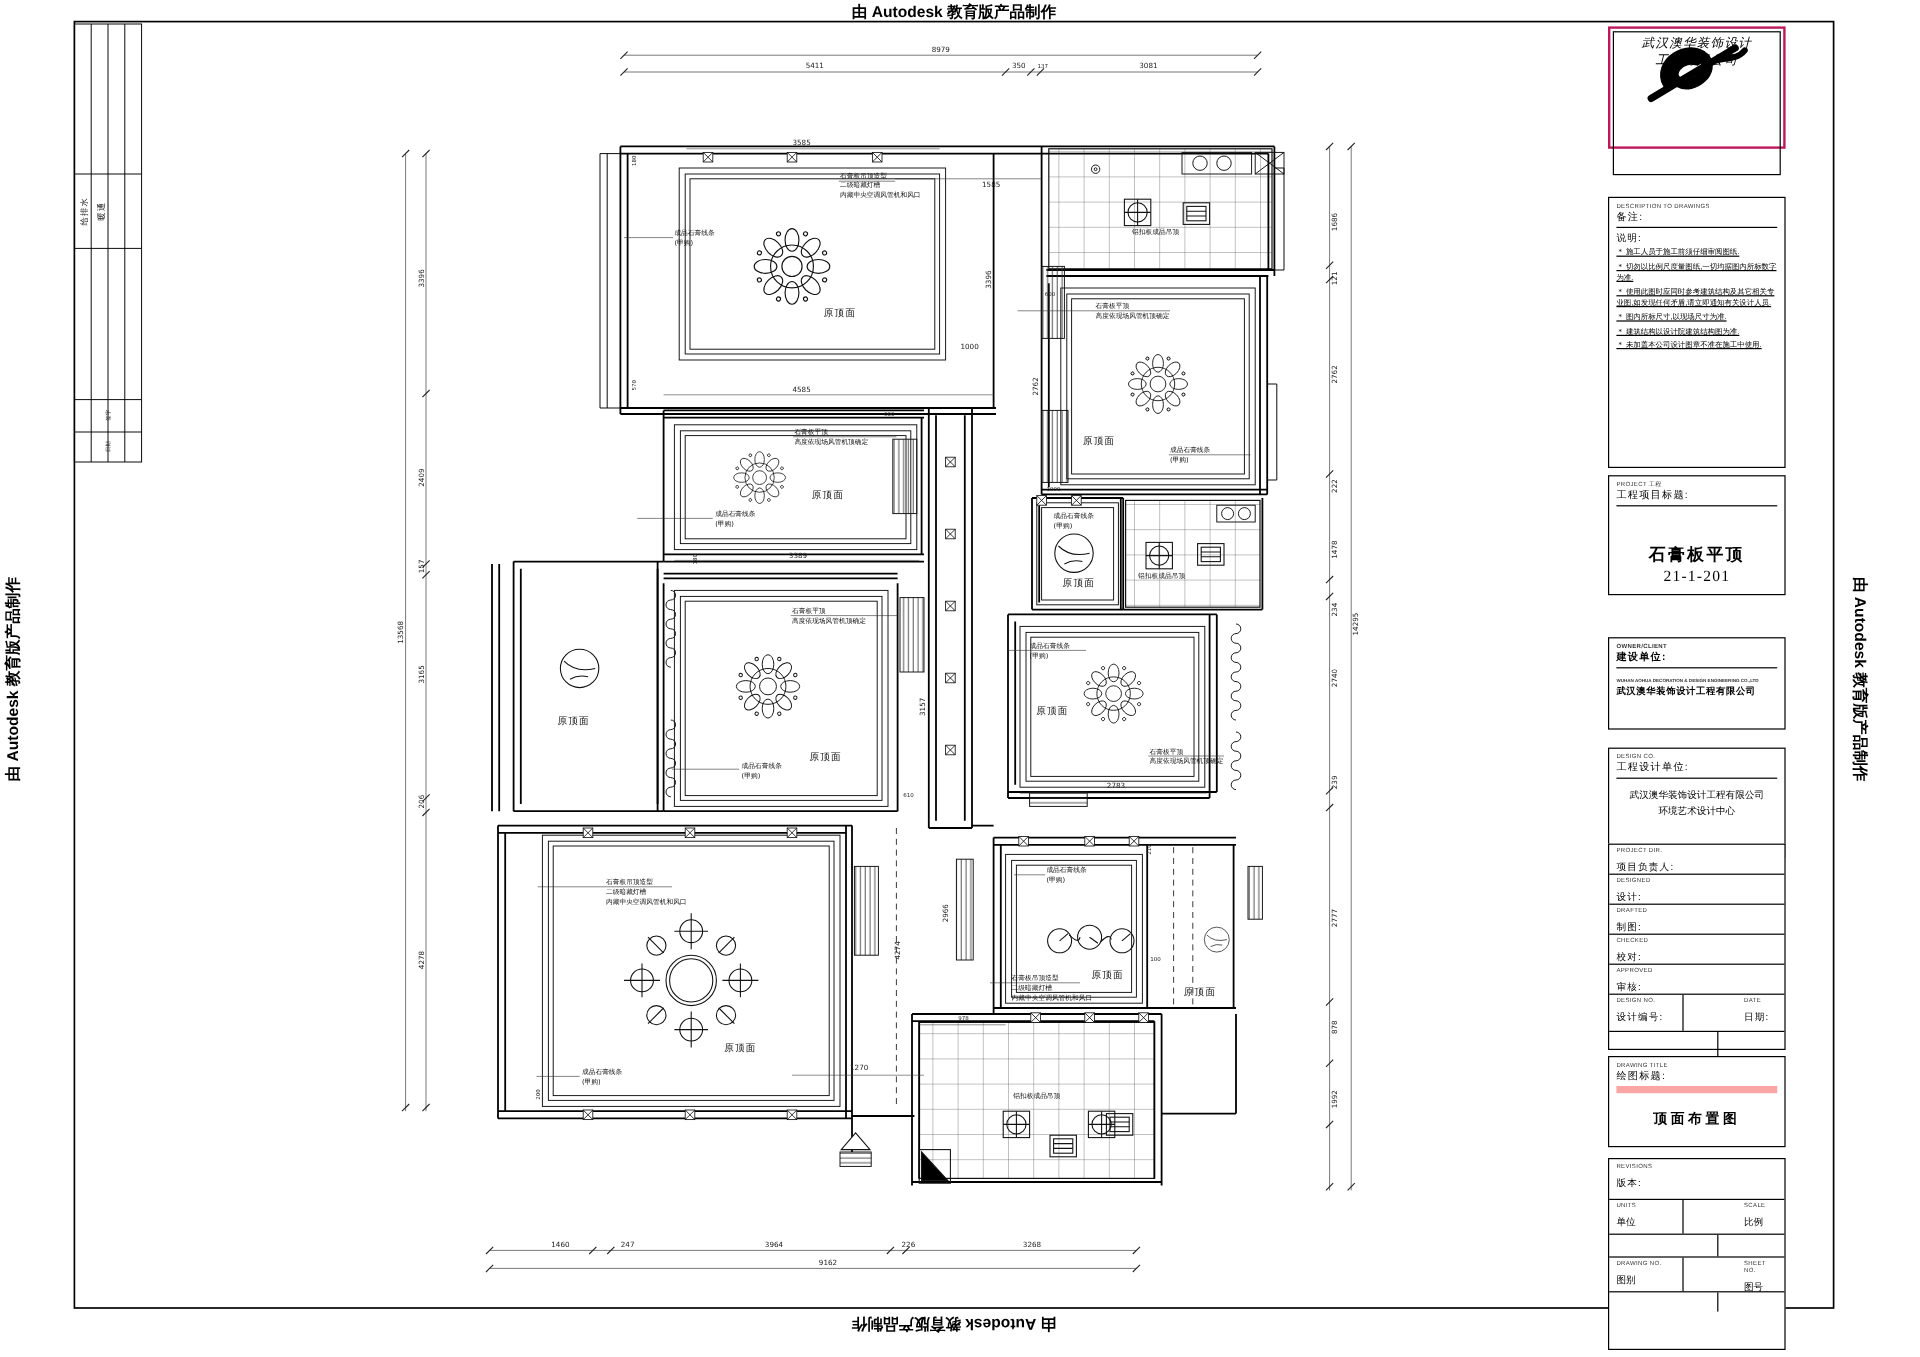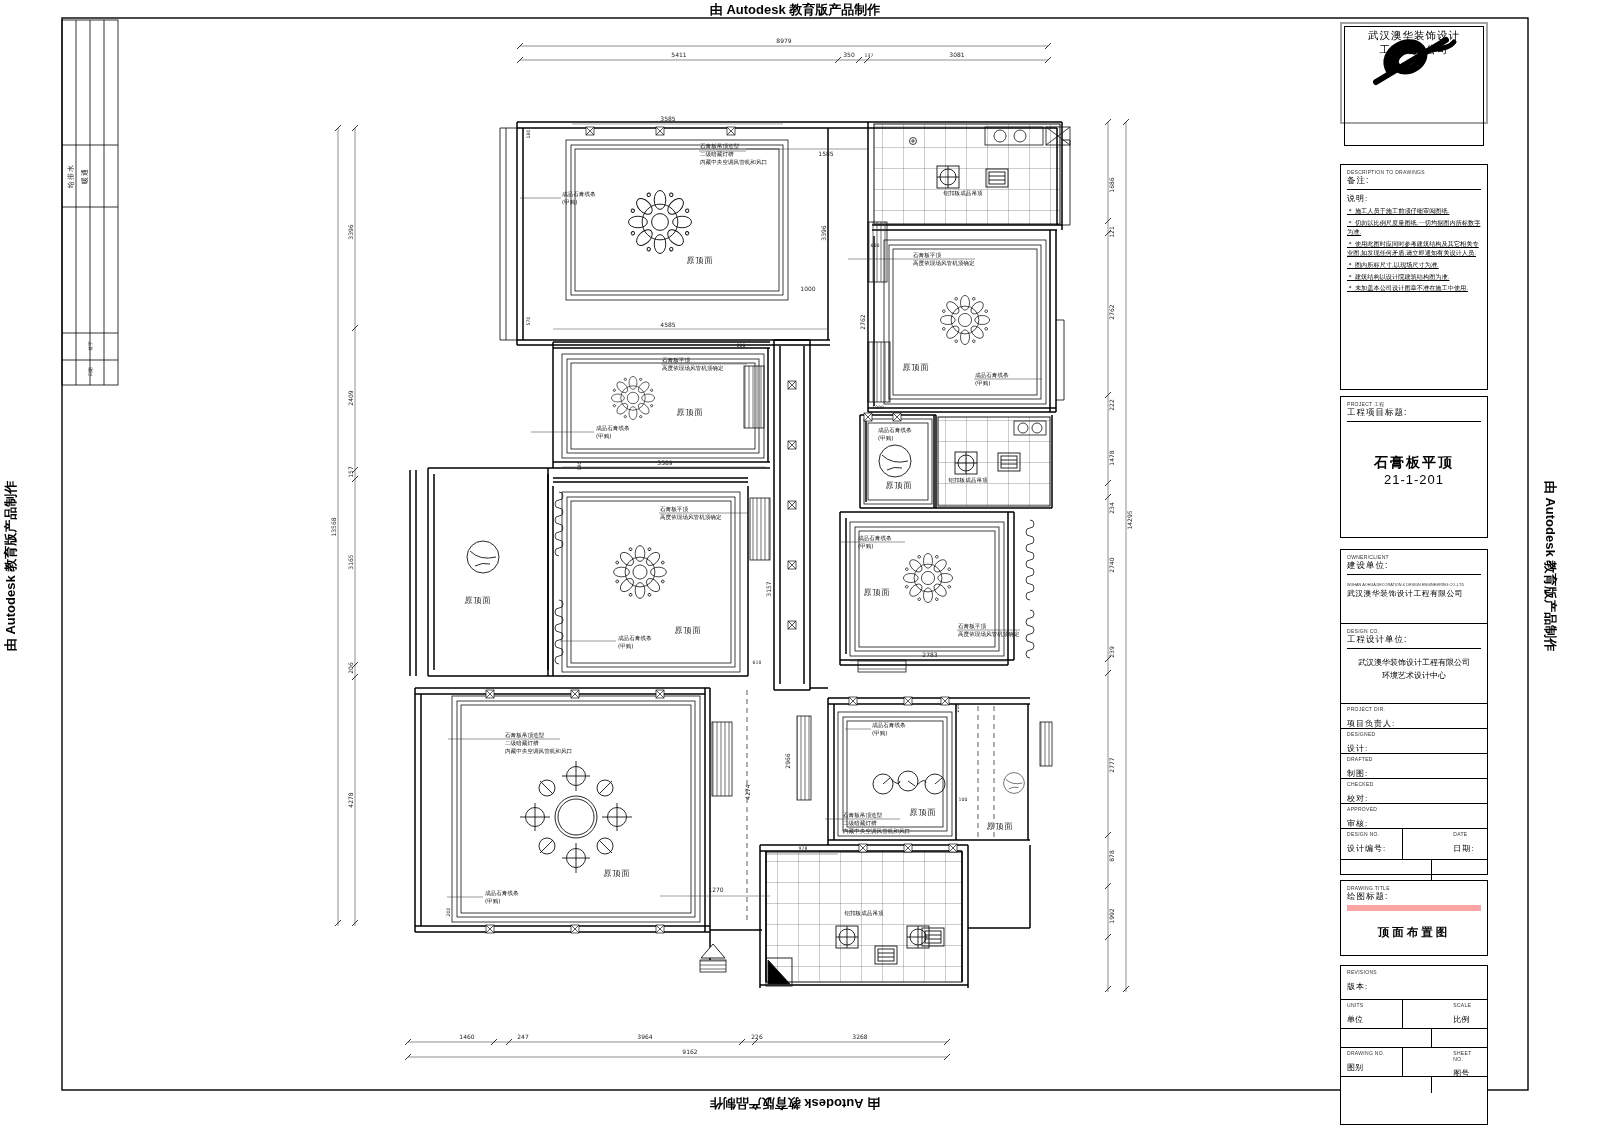--- a/index.html
+++ b/index.html
@@ -14,34 +14,34 @@
   .sb{font:7px "DejaVu Sans",sans-serif;fill:#111;text-anchor:middle;letter-spacing:1px;}
   
   .banner{position:absolute;font-size:13px;font-weight:bold;color:#000;white-space:nowrap;}
   .b-top{left:62px;top:1px;width:1466px;text-align:center;}
   .b-bottom{left:62px;top:1094px;width:1466px;text-align:center;transform:rotate(180deg);}
   .b-left{left:-119px;top:557px;width:260px;text-align:center;transform:rotate(-90deg);}
   .b-right{left:1420px;top:557px;width:260px;text-align:center;transform:rotate(90deg);}
   
   .tb{position:absolute;left:1340px;top:0;width:150px;color:#000;}
   .sec{position:absolute;left:0;width:148px;border:1px solid #000;background:#fff;box-sizing:border-box;}
-  .logo{top:22px;height:102px;border:2px solid #a3a3a3;padding:2px;}
+  .logo{top:22px;height:102px;border:2px solid #be185d;padding:2px;font-style:italic;}
   .logo .inner{border:1px solid #000;height:120px;text-align:center;box-sizing:border-box;}
   .cn1{font-size:10.5px;margin-top:2px;letter-spacing:1px;}
   .cn2{font-size:10.5px;letter-spacing:1px;}
   .te{font-size:5px;color:#333;letter-spacing:.3px;line-height:6px;display:block;transform-origin:left top;}
   .lab{font-size:8.5px;letter-spacing:1px;}
   .remarks{top:164px;height:226px;padding:4px 6px;}
   .hr{border-bottom:1px solid #000;margin:2px 0 3px 0;}
   .note{font-size:6.2px;line-height:1.55;text-decoration:underline;margin-bottom:2px;}
   .shuoming{font-size:8px;margin:3px 0 2px 0;letter-spacing:1px;}
-  .project{top:396px;height:142px;padding:4px 6px;}
+  .project{top:396px;height:100px;padding:4px 6px;}
   .pname{font-size:14px;font-weight:bold;text-align:center;margin-top:32px;letter-spacing:2px;}
-  .pno{font-size:13px;text-align:center;letter-spacing:1px;}
-  .owner{top:549px;height:88px;padding:4px 6px;}
+  .pno{font-size:13px;text-align:center;letter-spacing:1px;font-family:Liberation Serif, serif;}
+  .owner{top:531px;height:77px;padding:4px 6px;font-weight:bold;}
   .own-en{font-size:3.8px;margin-top:8px;color:#333;white-space:nowrap;}
   .own-v{font-size:7.8px;margin-top:1px;letter-spacing:.5px;white-space:nowrap;}
   .design{top:623px;height:92px;padding:4px 6px;}
   .des-v{font-size:8px;text-align:center;margin-top:8px;line-height:1.6;}
   .fields{top:703px;height:172px;}
   .frow{border-bottom:1px solid #000;padding:2px 6px;height:25px;box-sizing:border-box;}
   .split{display:flex;height:30px;border-bottom:1px solid #000;gap:44px;}
   .split>div{padding:2px 6px;box-sizing:border-box;}
   .c1{width:62%;border-right:1px solid #000;}
   .c2{width:38%;}

